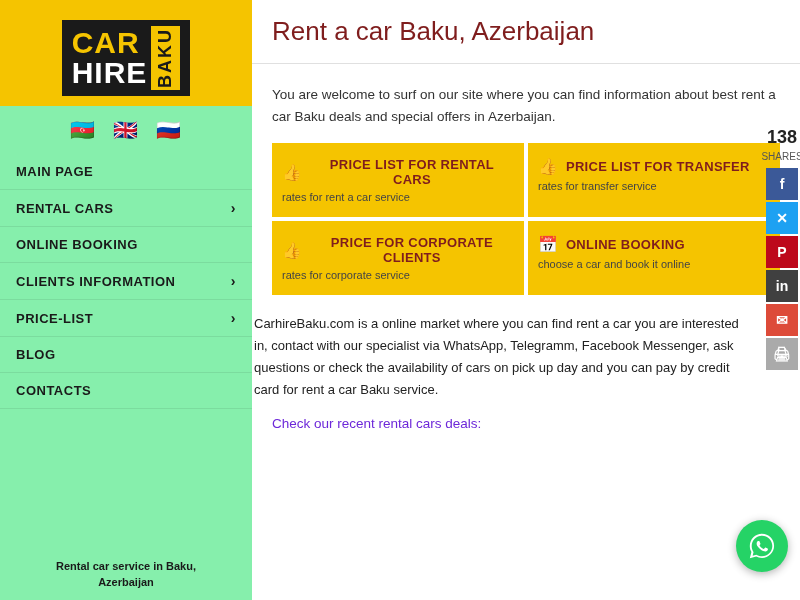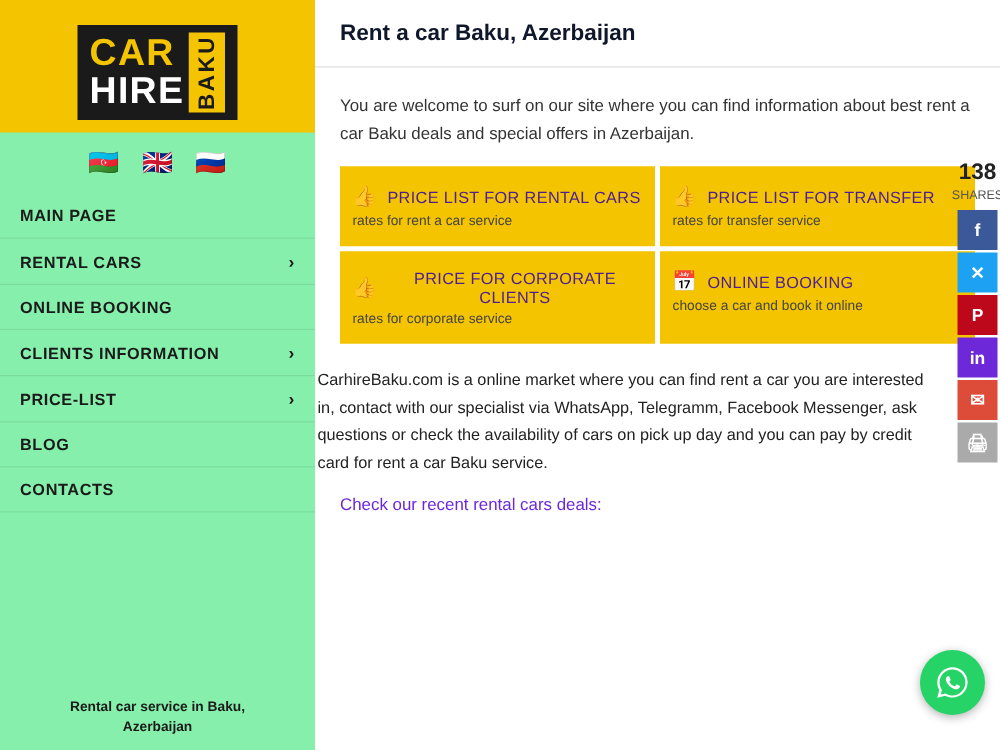--- a/index.html
+++ b/index.html
@@ -97,23 +97,23 @@
       overflow-y: auto;
       padding: 0;
       position: relative;
     }
     .page-header {
       padding: 16px 20px;
       border-bottom: 1px solid #e0e0e0;
       margin-bottom: 10px;
     }
     .page-title {
-      font-size: 18px;
-      font-weight: 700;
-      color: #0f172a;
+      font-size: 26px;
+      font-weight: 400;
+      color: #7f1d1d;
     }
     .intro-text {
       padding: 10px 20px 16px;
       font-size: 13.5px;
       color: #333;
       line-height: 1.6;
     }
 
     
     .action-grid {
@@ -132,22 +132,22 @@
       align-items: flex-start;
       min-height: 60px;
     }
     .action-btn-inner {
       display: flex;
       align-items: center;
       gap: 8px;
     }
     .action-btn-label {
       font-size: 13px;
-      font-weight: 400;
-      color: #4c1d95;
+      font-weight: 700;
+      color: #7f1d1d;
       letter-spacing: 0.3px;
     }
     .action-btn-sub {
       font-size: 11px;
       color: #444;
       padding: 4px 0 8px;
     }
     .btn-icon { font-size: 16px; }
 
     
@@ -182,21 +182,21 @@
       justify-content: center;
       margin-bottom: 2px;
       cursor: pointer;
       color: white;
       font-size: 14px;
       font-weight: 700;
     }
     .share-fb { background: #3b5998; }
     .share-tw { background: #1da1f2; }
     .share-pt { background: #bd081c; }
-    .share-li { background: #6d28d9; }
+    .share-li { background: #404040; }
     .share-em { background: #dd4b39; }
     .share-pr { background: #aaa; }
 
     
     .body-text {
       padding: 14px 50px 10px 2px;
       font-size: 13px;
       color: #222;
       line-height: 1.7;
     }

